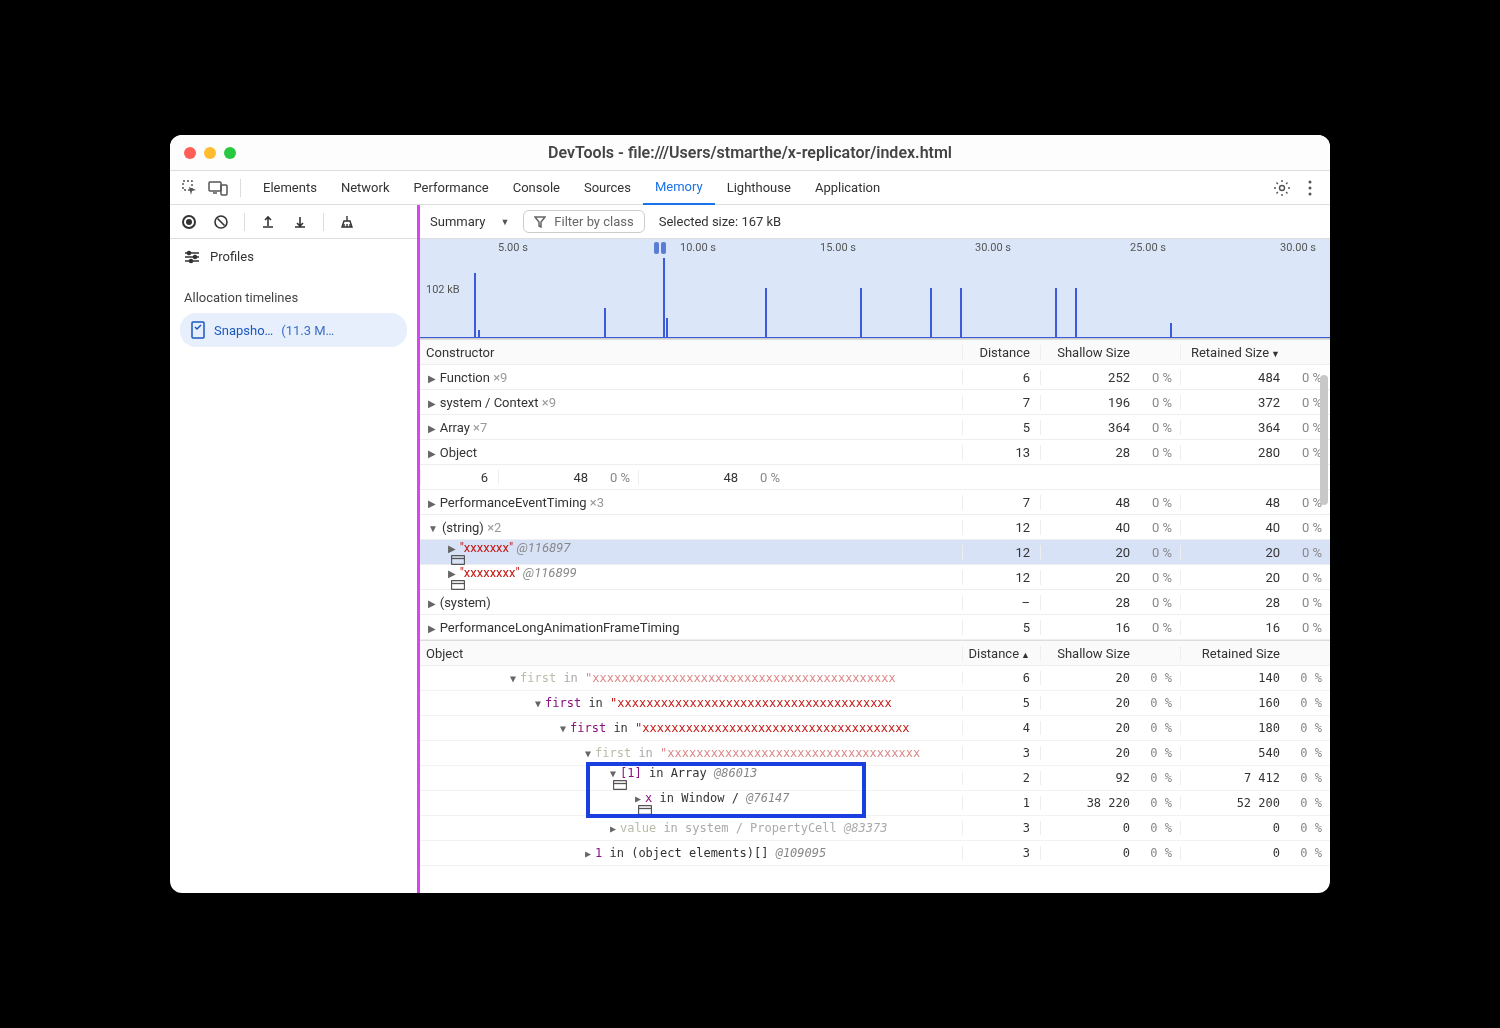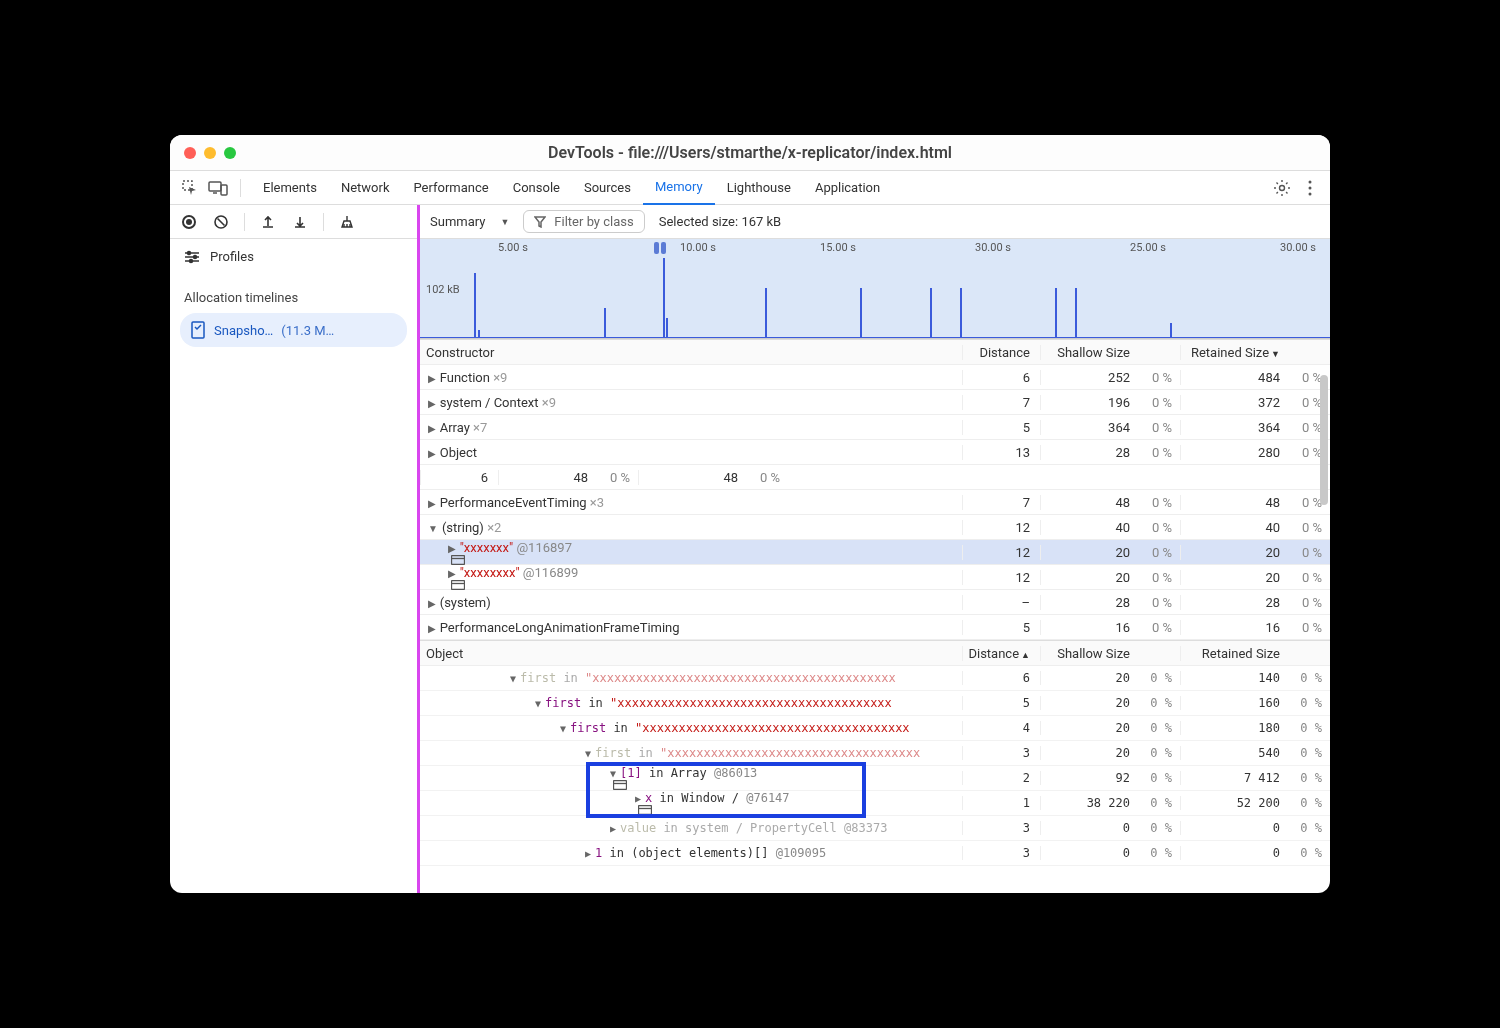--- a/index.html
+++ b/index.html
@@ -83,21 +83,21 @@
 .col-name { flex: 1; padding: 0 6px; overflow: hidden; white-space: nowrap; text-overflow: ellipsis; }
 .col-dist { width: 78px; text-align: right; padding-right: 10px; border-left: 1px solid #eee; }
 .col-ss { width: 140px; display: flex; border-left: 1px solid #eee; }
 .col-rs { width: 150px; display: flex; border-left: 1px solid #eee; }
 .col-ss .v, .col-rs .v { flex: 1; text-align: right; padding-right: 6px; }
 .col-ss .p, .col-rs .p { width: 44px; text-align: right; padding-right: 8px; color: #888; }
 .grid-row { height: 25px; }
 .grid-row.sel { background: #d8e2f7; }
 .tri { display:inline-block; margin-right:4px; color:#666; font-size:10px;}
 .mult { color: #999; }
-.idref { color: #888; }
+.idref { color: #888; font-style: italic; }
 .strlit { color: #c41a16; }
 .panel-head { height: 26px; display: flex; align-items: center; padding: 0 8px; background: #fafafa; border-top: 1px solid #ccc; border-bottom: 1px solid #ccc; color:#555;}
 .panel-head .ham { margin-left:auto; color:#aaa; letter-spacing:1px;}
 .retainers { overflow: hidden; }
 .ret-row { display: flex; height: 25px; align-items: center; border-bottom: 1px solid #f2f2f2; font-family: ui-monospace, Menlo, monospace; font-size: 12px; }
 .ret-name { flex: 1; padding-left: 6px; white-space: nowrap; overflow:hidden;}
 .grey { color: #aaa; }
 .kw { color: #881280; }
 .highlight-box {
   position: absolute;

